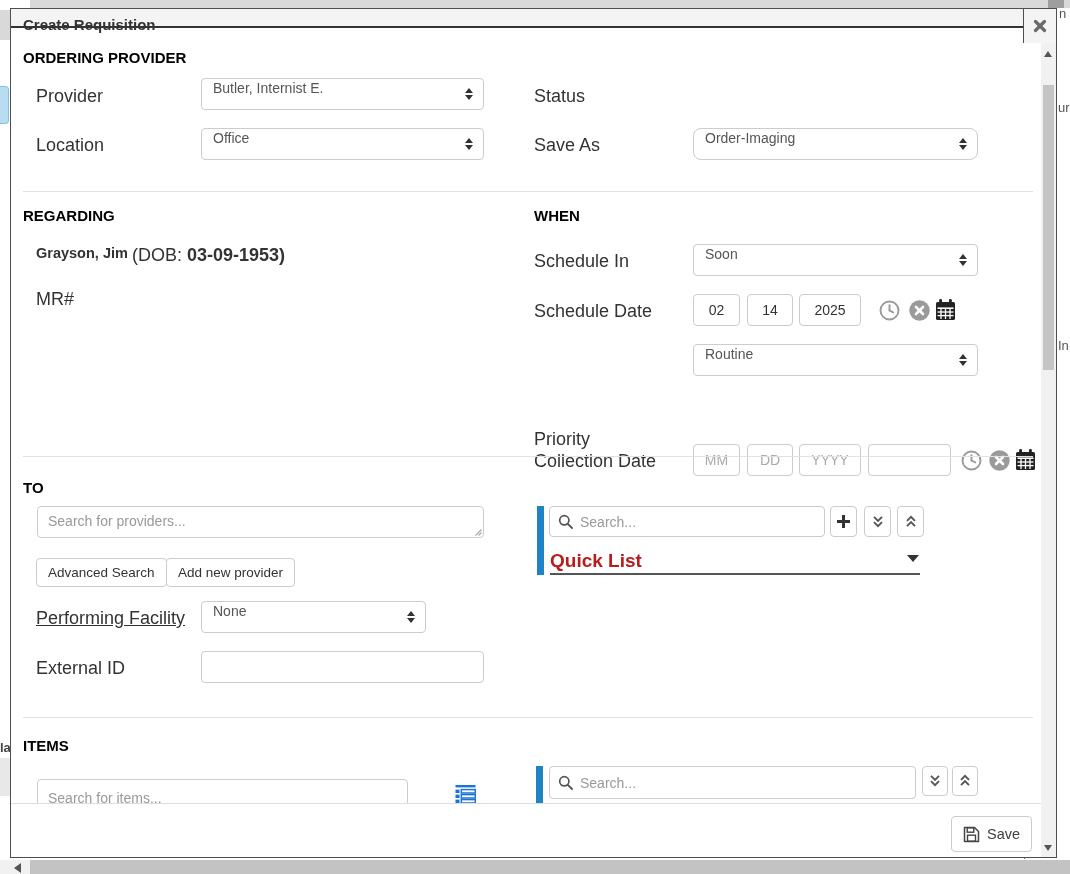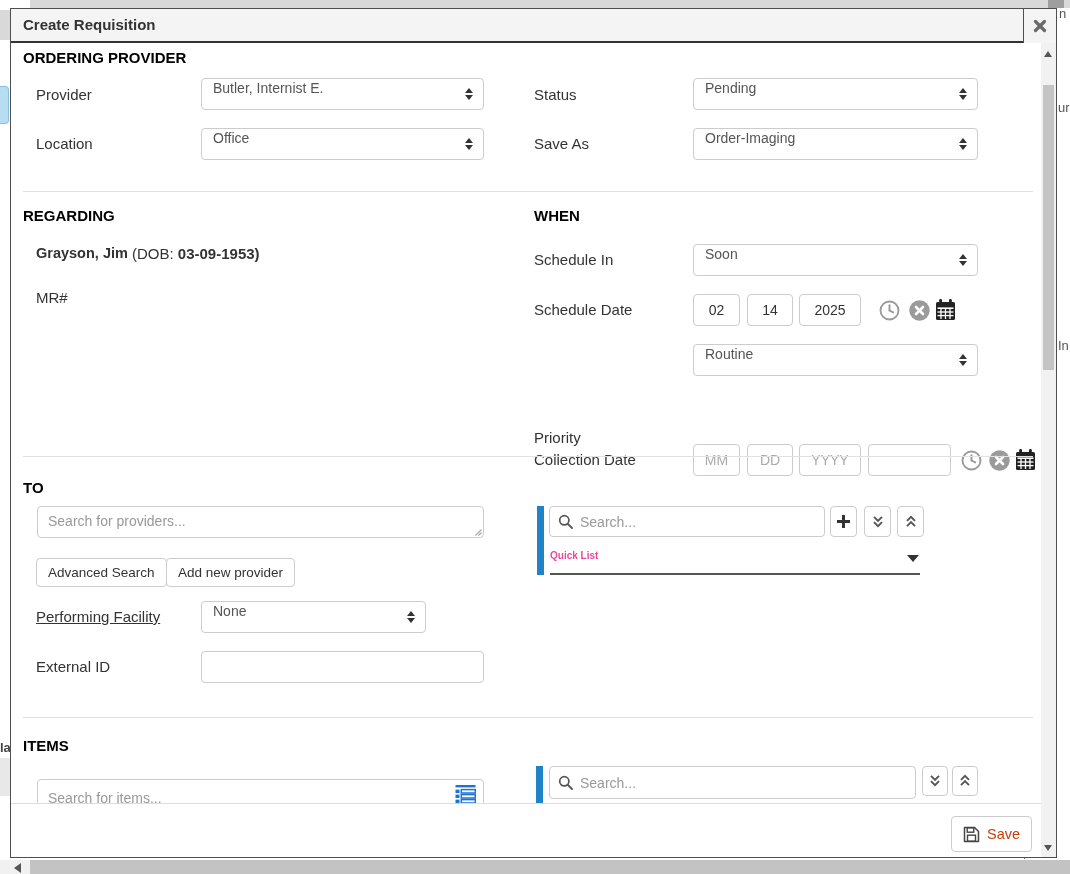--- a/index.html
+++ b/index.html
@@ -15,35 +15,35 @@
   .bg-left-block { position:absolute; left:0; top:758px; width:10px; height:38px; background:#e8e8e8; }
   .bg-frag { position:absolute; font-size:13px; color:#555; }
   
   .bg-hscroll { position:absolute; left:0; top:860px; width:1070px; height:14px; background:#f1f1f1; }
   .bg-hthumb { position:absolute; left:30px; top:860px; width:1040px; height:14px; background:#c3c3c3; }
   .tri-left  { position:absolute; left:14px; top:863px; width:0; height:0; border-top:5px solid transparent; border-bottom:5px solid transparent; border-right:7px solid #555; }
   .tri-right-float { position:absolute; left:1024px; top:849px; width:0; height:0; border-top:5px solid transparent; border-bottom:5px solid transparent; border-left:7px solid #333; }
 
   
   .modal { position:absolute; left:10px; top:8px; width:1047px; height:850px; background:#fff; border:1px solid #4f4f4f; }
-  .m-header { position:absolute; left:0; top:0; width:100%; height:34px; background:#f4f4f4; border-bottom:2px solid #333; }
+  .m-header { position:absolute; left:0; top:0; width:100%; height:19px; background:#f4f4f4; border-bottom:2px solid #333; }
   .m-title { position:absolute; left:12px; top:0; line-height:32px; font-size:15px; font-weight:bold; color:#333; }
   .m-close { position:absolute; right:0; top:0; width:33px; height:34px; border-left:1px solid #4f4f4f; background:#f4f4f4; display:flex; align-items:center; justify-content:center; cursor:pointer; }
 
   
   .v-scroll { position:absolute; right:0; top:34px; width:15px; height:814px; background:#f1f1f1; }
   .v-up   { position:absolute; left:3px; top:8px;  width:0; height:0; border-left:4.5px solid transparent; border-right:4.5px solid transparent; border-bottom:6px solid #555; }
   .v-down { position:absolute; left:3px; bottom:6px; width:0; height:0; border-left:4.5px solid transparent; border-right:4.5px solid transparent; border-top:6px solid #555; }
   .v-thumb { position:absolute; left:2px; top:42px; width:11px; height:285px; background:#c4c4c4; }
 
   .m-body { position:absolute; left:0; top:34px; width:1032px; height:814px; background:#fff; }
   .scroll-area { position:absolute; left:0; top:0; width:1032px; height:761px; overflow:hidden; border-bottom:1px solid #ddd; }
 
   .hdg { position:absolute; font-size:15px; font-weight:bold; color:#000; }
-  .lbl { position:absolute; font-size:15px; color:#333; white-space:nowrap; }
+  .lbl { position:absolute; font-size:18px; color:#333; white-space:nowrap; }
   .divider { position:absolute; left:12px; width:1010px; height:0; border-top:1px solid #e2e2e2; }
 
   
   .sel { position:absolute; height:32px; border:1px solid #ccc; border-radius:4px; background:#fff; display:flex; align-items:center; padding:0 26px 12px 11px; cursor:pointer; }
   .sel-txt { font-size:14px; color:#555; white-space:nowrap; overflow:hidden; }
   .caret { position:absolute; right:10px; top:50%; transform:translateY(-50%); display:flex; flex-direction:column; align-items:center; }
   .caret i { display:block; width:0; height:0; border-left:4px solid transparent; border-right:4px solid transparent; }
   .caret i.up { border-bottom:5px solid #333; margin-bottom:2px; }
   .caret i.dn { border-top:5px solid #333; }
 
@@ -55,25 +55,25 @@
 
   .btn { position:absolute; height:29px; border:1px solid #ccc; border-radius:4px; background:#fff; font-size:13.5px; color:#333; padding:0 11px; cursor:pointer; font-family:inherit; }
 
   .icon-btn { position:absolute; width:27px; height:31px; border:1px solid #ccc; border-radius:4px; background:#fff; display:flex; align-items:center; justify-content:center; cursor:pointer; }
 
   .panel-bar { position:absolute; width:7px; background:var(--accent); }
   .panel-input { position:absolute; border:1px solid #ccc; border-radius:4px; font-size:14px; color:#333; padding:5px 8px 5px 30px; outline:none; font-family:inherit; }
   .panel-input::placeholder { color:#999; }
   .mag { position:absolute; pointer-events:none; }
 
-  .qlist-label { position:absolute; font-size:10px; font-weight:bold; color:#ec4899;text-align:center; }
+  .qlist-label { position:absolute; font-size:19px; font-weight:bold; color:#b91c1c;text-align:center; }
   .qlist-caret { position:absolute; width:0; height:0; border-left:6px solid transparent; border-right:6px solid transparent; border-top:7px solid #333; cursor:pointer; }
   .qlist-line { position:absolute; height:0; border-top:2px solid #555; }
 
-  .save-btn { position:absolute; left:940px; top:773px; width:81px; height:36px; border:1px solid #ccc; border-radius:4px; background:#fff; display:flex; align-items:center; justify-content:center; gap:7px; font-size:14.5px; color:#c2410c; cursor:pointer; font-family:inherit; }
+  .save-btn { position:absolute; left:940px; top:773px; width:81px; height:36px; border:1px solid #ccc; border-radius:4px; background:#fff; display:flex; align-items:center; justify-content:center; gap:7px; font-size:14.5px; color:#404040; cursor:pointer; font-family:inherit; }
 
   .grip { position:absolute; pointer-events:none; }
   .bold { font-weight:bold; }
 </style>
 </head>
 <body>
 
 <div class="bg-top"></div>
 <div class="bg-top-dark"></div>
 <div class="bg-left-gray"></div>
@@ -108,39 +108,32 @@
       <div class="lbl" style="left:25px;top:43px;">Provider</div>
       <div class="sel" style="left:190px;top:35px;width:283px;">
         <span class="sel-txt">Butler, Internist E.</span>
         <span class="caret">
             <i class="up"></i>
             <i class="dn"></i>
           </span>
       </div>
 
       <div class="lbl" style="left:523px;top:43px;">Status</div>
-      <div class="sel" style="left:682px;top:35px;width:285px;">
-        <span class="sel-txt">Pending</span>
-        <span class="caret">
-            <i class="up"></i>
-            <i class="dn"></i>
-          </span>
-      </div>
 
       <div class="lbl" style="left:25px;top:92px;">Location</div>
       <div class="sel" style="left:190px;top:85px;width:283px;">
         <span class="sel-txt">Office</span>
         <span class="caret">
             <i class="up"></i>
             <i class="dn"></i>
           </span>
       </div>
 
       <div class="lbl" style="left:523px;top:92px;">Save As</div>
-      <div class="sel" style="left:682px;top:85px;width:285px;">
+      <div class="sel" style="left:682px;top:85px;width:285px;border-radius:8px;">
         <span class="sel-txt">Order-Imaging</span>
         <span class="caret">
             <i class="up"></i>
             <i class="dn"></i>
           </span>
       </div>
 
       <div class="divider" style="top:148px;"></div>
 
       <div class="hdg" style="left:12px;top:164px;">REGARDING</div>
@@ -276,21 +269,21 @@
         </svg>
       </div>
       <div class="qlist-label" style="left:539px;top:507px;">Quick List</div>
       <div class="qlist-caret" style="left:896px;top:512px;"></div>
       <div class="qlist-line" style="left:539px;top:530px;width:370px;"></div>
 
       <div class="divider" style="top:674px;"></div>
 
       <div class="hdg" style="left:12px;top:694px;">ITEMS</div>
 
-      <textarea class="txtin" style="left: 26px; top: 736px; width: 447px; height: 34px; padding-top: 10px;" placeholder="Search for items..."></textarea>
+      <textarea class="txtin" style="left: 26px; top: 736px; width: 371px; height: 34px; padding-top: 10px;" placeholder="Search for items..."></textarea>
       <svg style="position:absolute;left:444px;top:742px;color:var(--icon-blue);" width="21" height="19" viewBox="0 0 21 19">
         <rect x="0.5" y="0" width="20" height="2.4" fill="currentColor"></rect>
         <rect x="0.5" y="4.6" width="4" height="3.4" fill="currentColor"></rect>
         <rect x="6.3" y="4.6" width="14" height="3.4" fill="none" stroke="currentColor" stroke-width="1.5"></rect>
         <rect x="0.5" y="9.6" width="4" height="3.4" fill="currentColor"></rect>
         <rect x="6.3" y="9.6" width="14" height="3.4" fill="none" stroke="currentColor" stroke-width="1.5"></rect>
         <rect x="0.5" y="14.6" width="4" height="3.4" fill="currentColor"></rect>
         <rect x="6.3" y="14.6" width="14" height="3.4" fill="none" stroke="currentColor" stroke-width="1.5"></rect>
       </svg>
 

